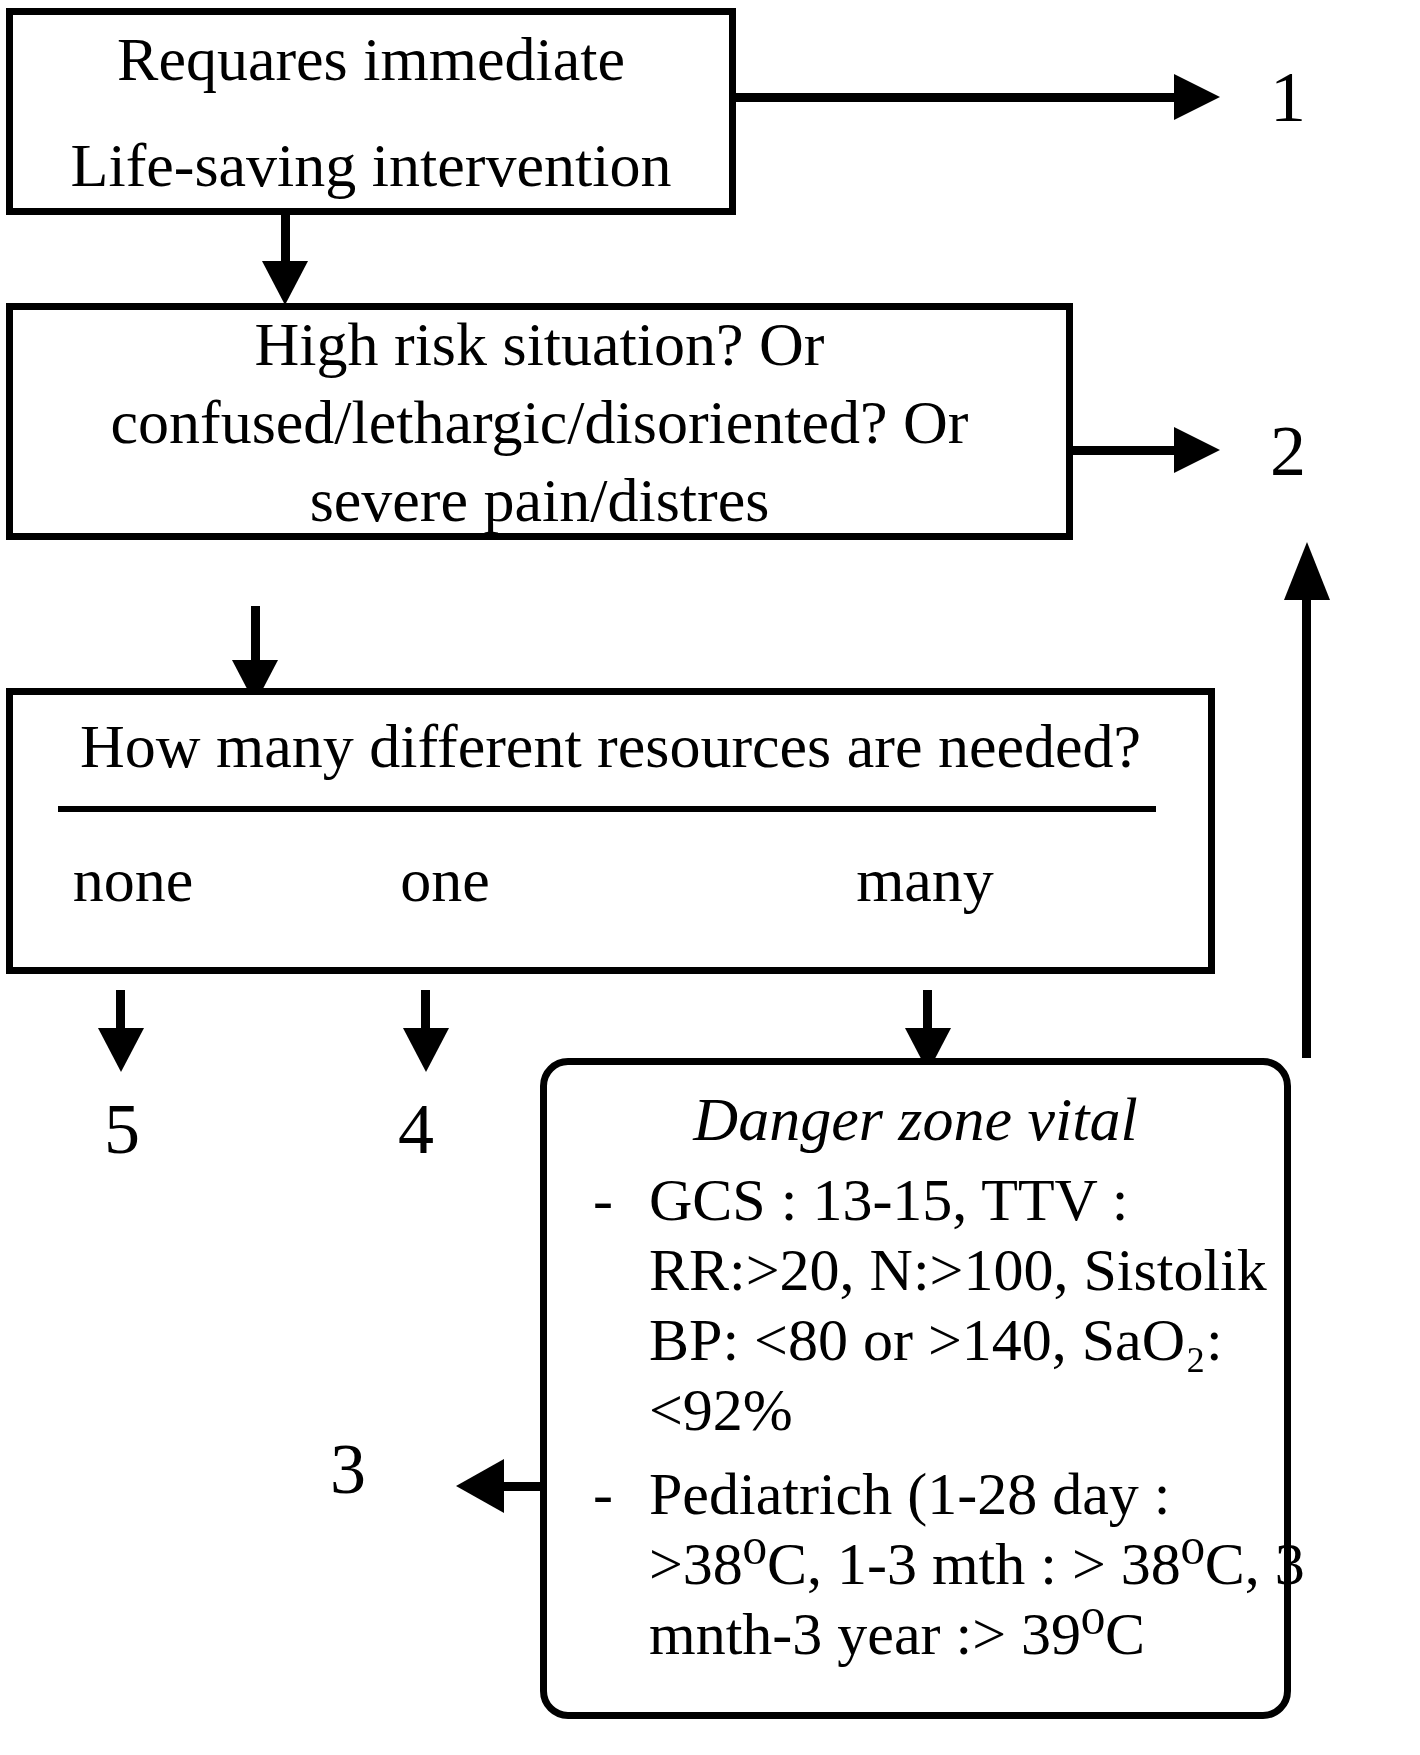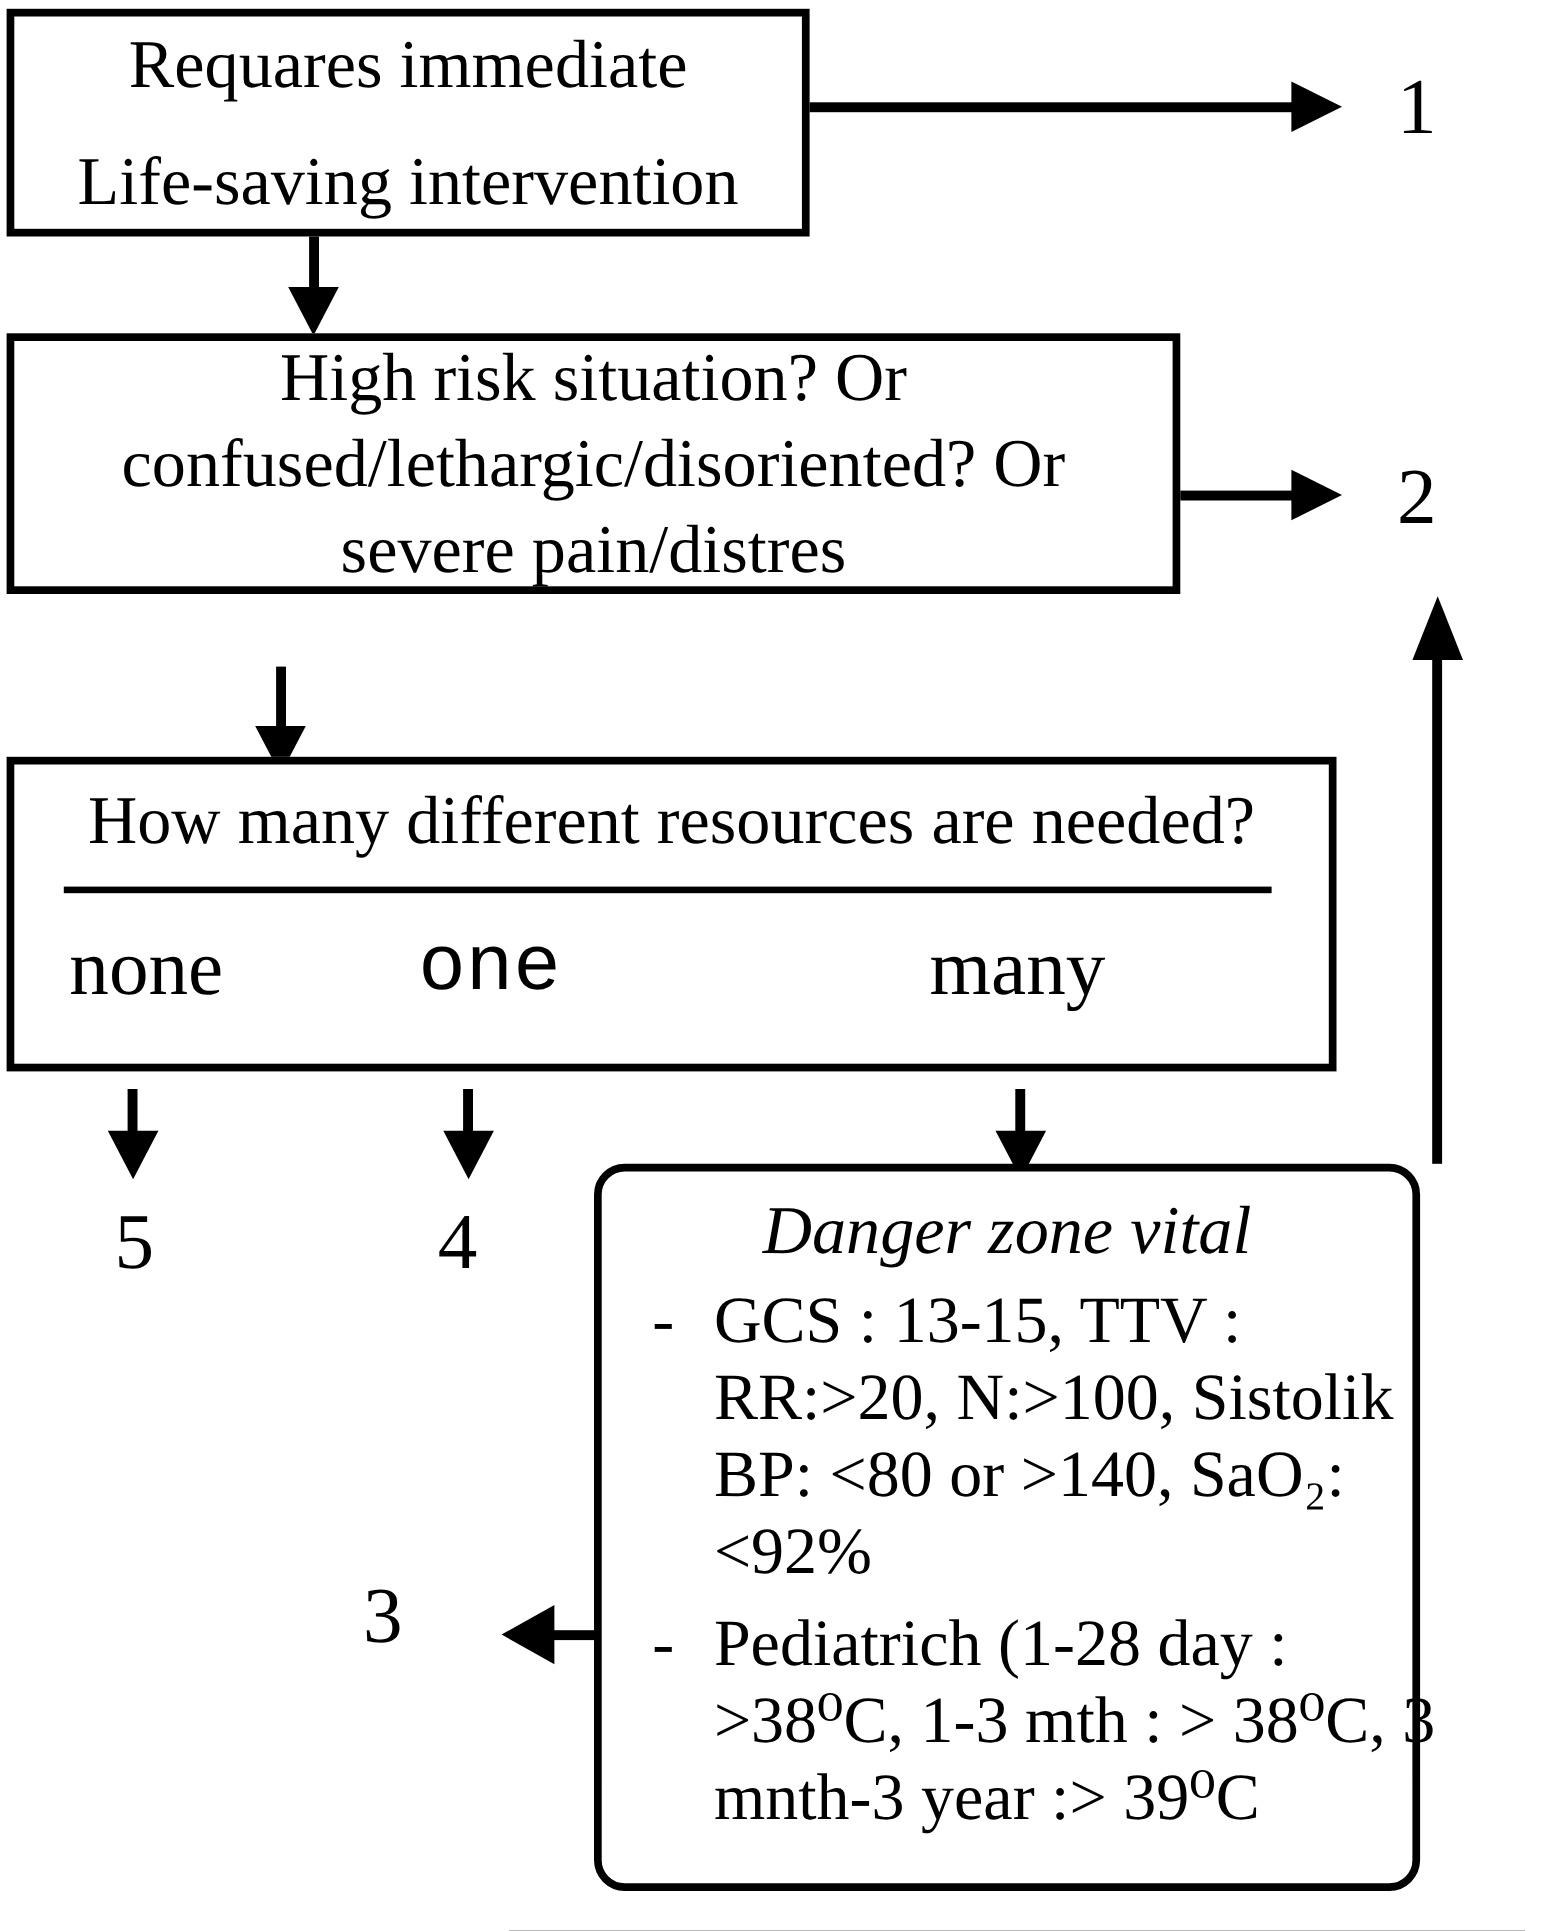--- a/index.html
+++ b/index.html
@@ -17,21 +17,21 @@
   .btext { font-size:62px; line-height:78px; white-space:nowrap; }
   .shaft { position:absolute; background:var(--ink); }
   .ah { position:absolute; width:0; height:0; }
   .ah-right { border-top:23px solid transparent; border-bottom:23px solid transparent; border-left:46px solid var(--ink); }
   .ah-down  { border-left:23px solid transparent; border-right:23px solid transparent; border-top:44px solid var(--ink); }
   .ah-up    { border-left:23px solid transparent; border-right:23px solid transparent; border-bottom:58px solid var(--ink); }
   .ah-left  { border-top:27px solid transparent; border-bottom:27px solid transparent; border-right:48px solid var(--ink); }
   .num { position:absolute; width:84px; font-size:72px; line-height:74px; text-align:center; }
   .q-heading { margin-top:14px; font-size:62px; line-height:74px; }
   .divider { position:absolute; background:var(--ink); }
-  .option { position:absolute; font-size:72px; line-height:84px; text-align:center; white-space:nowrap; }
+  .option { position:absolute; font-size:62px; line-height:84px; text-align:center; white-space:nowrap; }
   .dz { justify-content:flex-start; align-items:stretch; text-align:left; }
   .dz-title { margin-top:18px; font-style:italic; font-size:62px; line-height:72px; text-align:center; }
   .dz-list { margin-top:10px; padding-left:46px; padding-right:10px; }
   .dz-item { display:flex; font-size:60px; line-height:70px; }
   .dz-item + .dz-item { margin-top:14px; }
   .dz-marker { width:56px; flex:0 0 56px; }
   .dz-lines { flex:1; }
   .dz-line { white-space:nowrap; }
 </style>
 </head>
@@ -62,21 +62,21 @@
   <div class="num" style="left:1246px; top:414px;">2</div>
 
   <div class="shaft" style="left:251px; top:606px; width:9px; height:56px;"></div>
   <div class="ah ah-down" style="left:232px; top:660px;"></div>
 
   <div class="fbox" style="left:6px; top:688px; width:1209px; height:286px; justify-content:flex-start;">
     <div class="btext q-heading">How many different resources are needed?</div>
   </div>
   <div class="divider" style="left:58px; top:806px; width:1098px; height:6px;"></div>
   <div class="option" style="left:58px; top:838px; width:150px;">none</div>
-  <div class="option" style="left:360px; top:838px; width:170px;font-family:Liberation Mono, monospace;">one</div>
+  <div class="option" style="left:360px; top:838px; width:170px;">one</div>
   <div class="option" style="left:830px; top:838px; width:190px;font-family:Liberation Serif, serif;">many</div>
 
   <div class="shaft" style="left:116px; top:990px; width:9px; height:40px;"></div>
   <div class="ah ah-down" style="left:98px; top:1028px;"></div>
   <div class="num" style="left:80px; top:1092px;">5</div>
 
   <div class="shaft" style="left:421px; top:990px; width:9px; height:40px;"></div>
   <div class="ah ah-down" style="left:403px; top:1028px;"></div>
   <div class="num" style="left:374px; top:1092px;">4</div>
 

